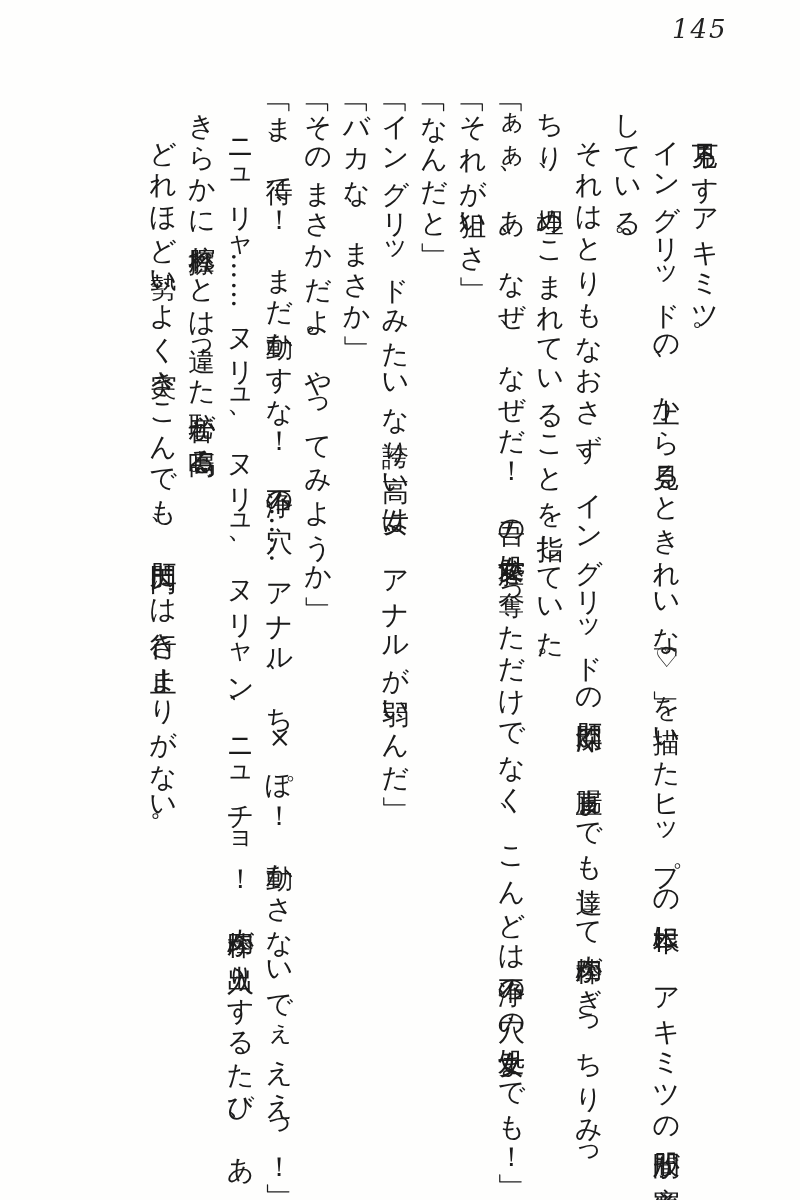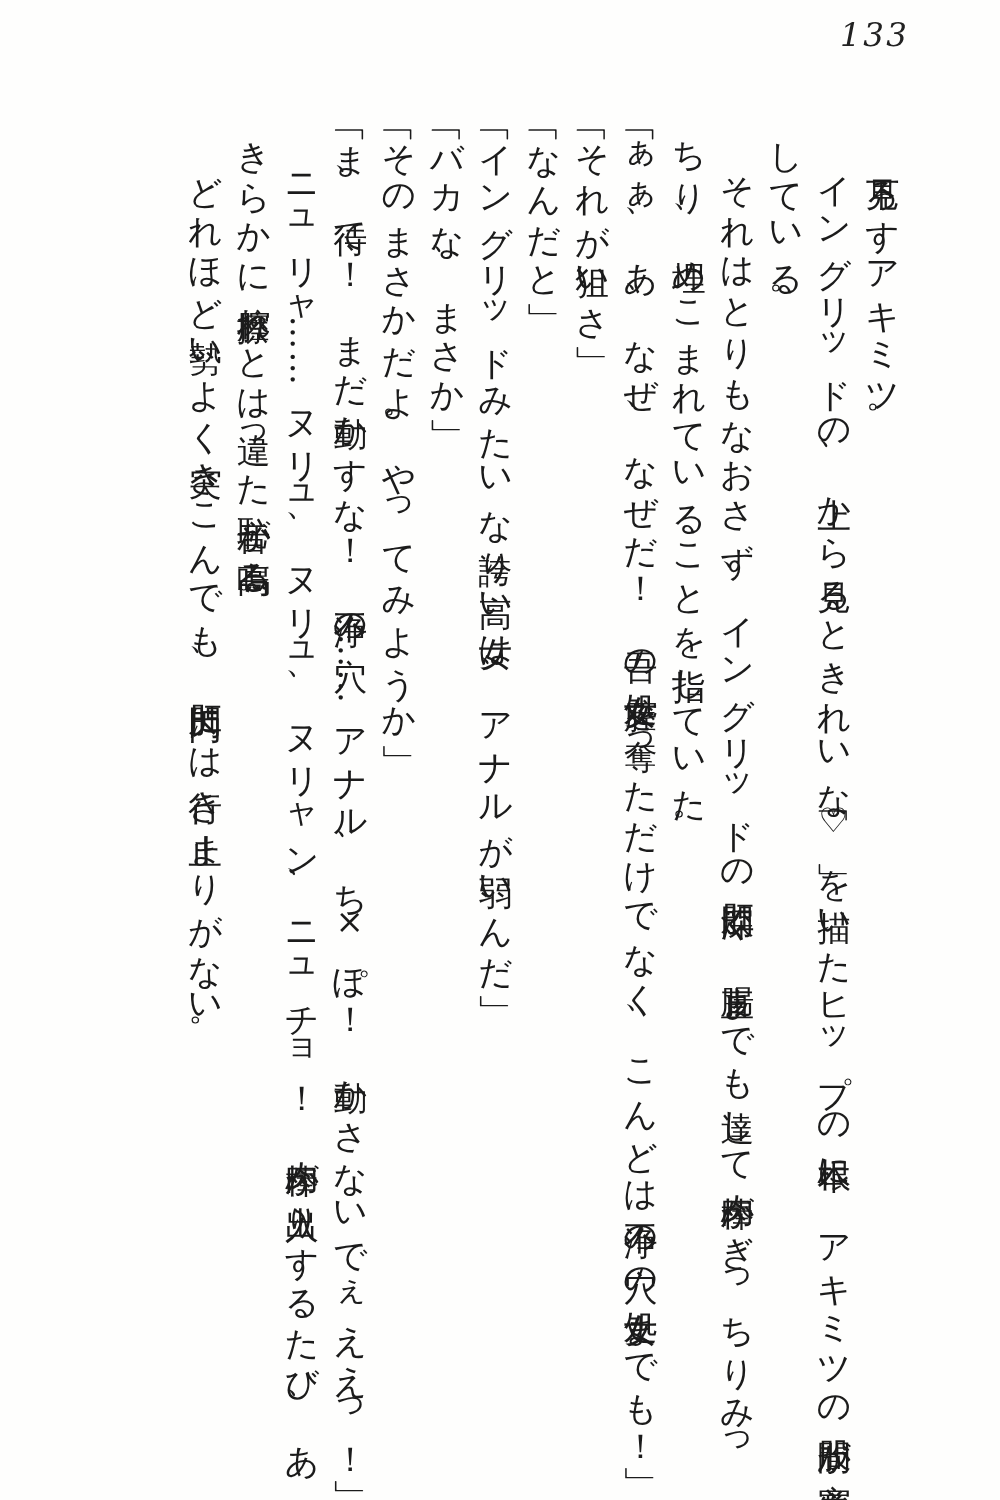--- a/index.html
+++ b/index.html
@@ -51,21 +51,21 @@
     text-indent: 0;
   }
   .text-block p.indent {
     text-indent: 1em;
   }
 </style>
 </head>
 <body>
 
 <div class="page">
-  <div class="page-number">133</div>
+  <div class="page-number">145</div>
 
   <div class="text-block">
     <p class="indent">見下ろすアキミツ。</p>
     <p class="indent">イングリッドの、上から見るときれいな「♡」を描いたヒップの根本に、アキミツの股間が密着している。</p>
     <p class="indent">それはとりもなおさず、イングリッドの肛門深く、直腸までも達して肉棒がぎっちりみっちり、埋めこまれていることを指していた。</p>
     <p>「ぁぁ、あ、なぜ、なぜだ！　吾の処女膣を奪っただけでなく、こんどは不浄の穴の処女までも！」</p>
     <p>「それが狙いさ」</p>
     <p>「なんだと」</p>
     <p>「イングリッドみたいな誇り高い女は、アナルが弱いんだ」</p>
     <p>「バカな、まさか」</p>

